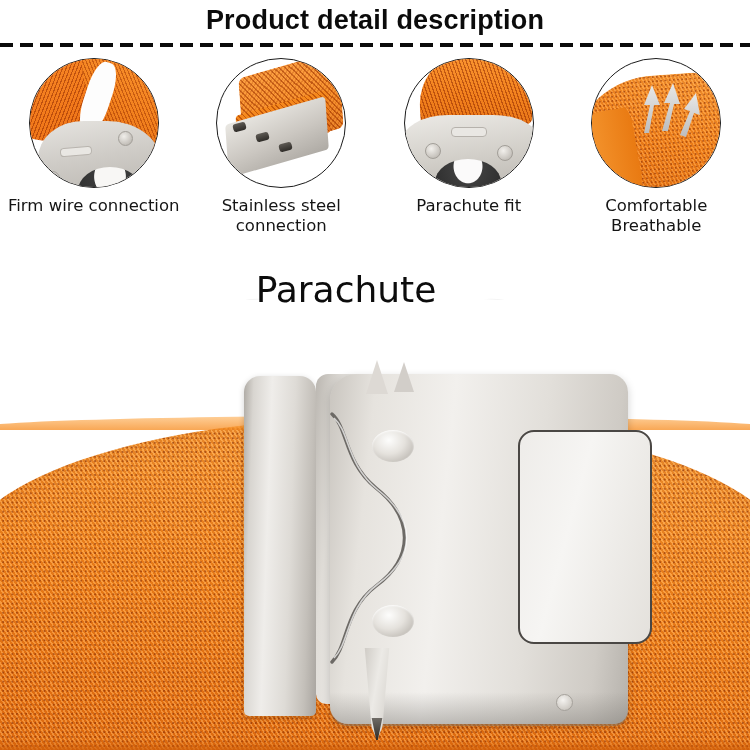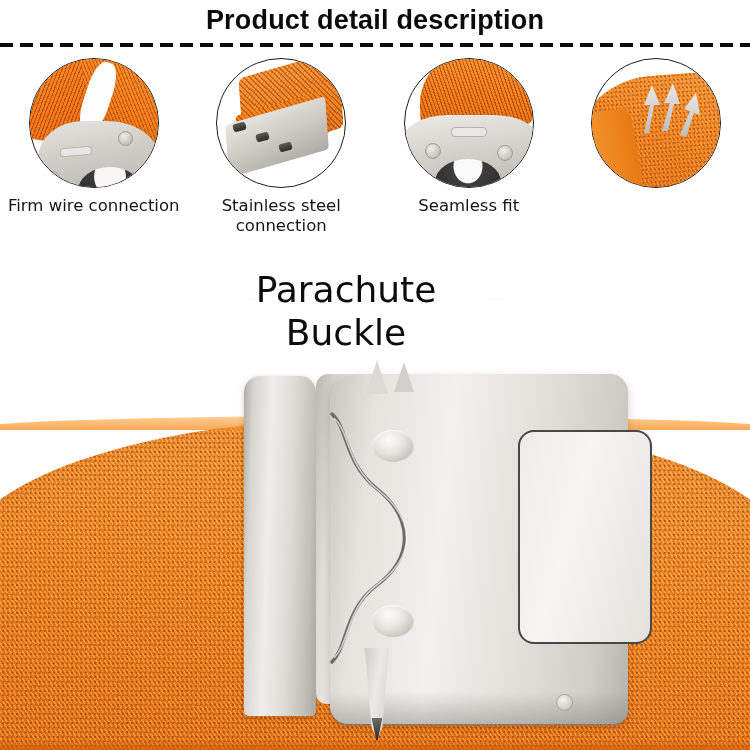--- a/index.html
+++ b/index.html
@@ -474,48 +474,48 @@
 
     <div class="feature">
       <div class="circle">
         <div class="c3-band"></div>
         <div class="c3-watch"></div>
         <div class="c3-slot"></div>
         <div class="c3-screw1"></div>
         <div class="c3-screw2"></div>
         <div class="c3-dial"></div>
       </div>
-      <div class="caption">Seamless fit</div>
+      <div class="caption">Parachute fit</div>
     </div>
 
     <div class="feature">
       <div class="circle">
         <div class="c4-mesh"></div>
         <div class="c4-edge"></div>
         <svg class="arrow-svg" width="128" height="128" viewBox="0 0 128 128">
           <defs>
             <linearGradient id="afg" x1="0" y1="1" x2="0" y2="0">
               <stop offset="0%" stop-color="#bdbdbd"></stop>
               <stop offset="100%" stop-color="#e8e8e8"></stop>
             </linearGradient>
           </defs>
           <g fill="url(#afg)">
             <path d="M52 74 L58 46 L52 46 L60 26 L68 46 L62 46 L57 74 Z"></path>
             <path d="M70 72 L78 44 L72 44 L81 24 L88 45 L82 45 L76 72 Z"></path>
             <path d="M88 76 L98 52 L92 50 L104 34 L108 56 L102 54 L94 78 Z"></path>
           </g>
         </svg>
       </div>
+      <div class="caption">Comfortable Breathable</div>
     </div>
 
   </div>
 
   <div class="buckle-heading">
     <div>Parachute</div>
-    <div>Buckle</div>
   </div>
 
   <svg style="position:absolute;left:130px;top:295px;" width="150" height="70" viewBox="0 0 150 70">
     <defs>
       <linearGradient id="lag" x1="1" y1="0" x2="0" y2="1">
         <stop offset="0%" stop-color="#ffffff"></stop>
         <stop offset="35%" stop-color="#c4c4c4"></stop>
         <stop offset="100%" stop-color="#6f6f6f"></stop>
       </linearGradient>
     </defs>

